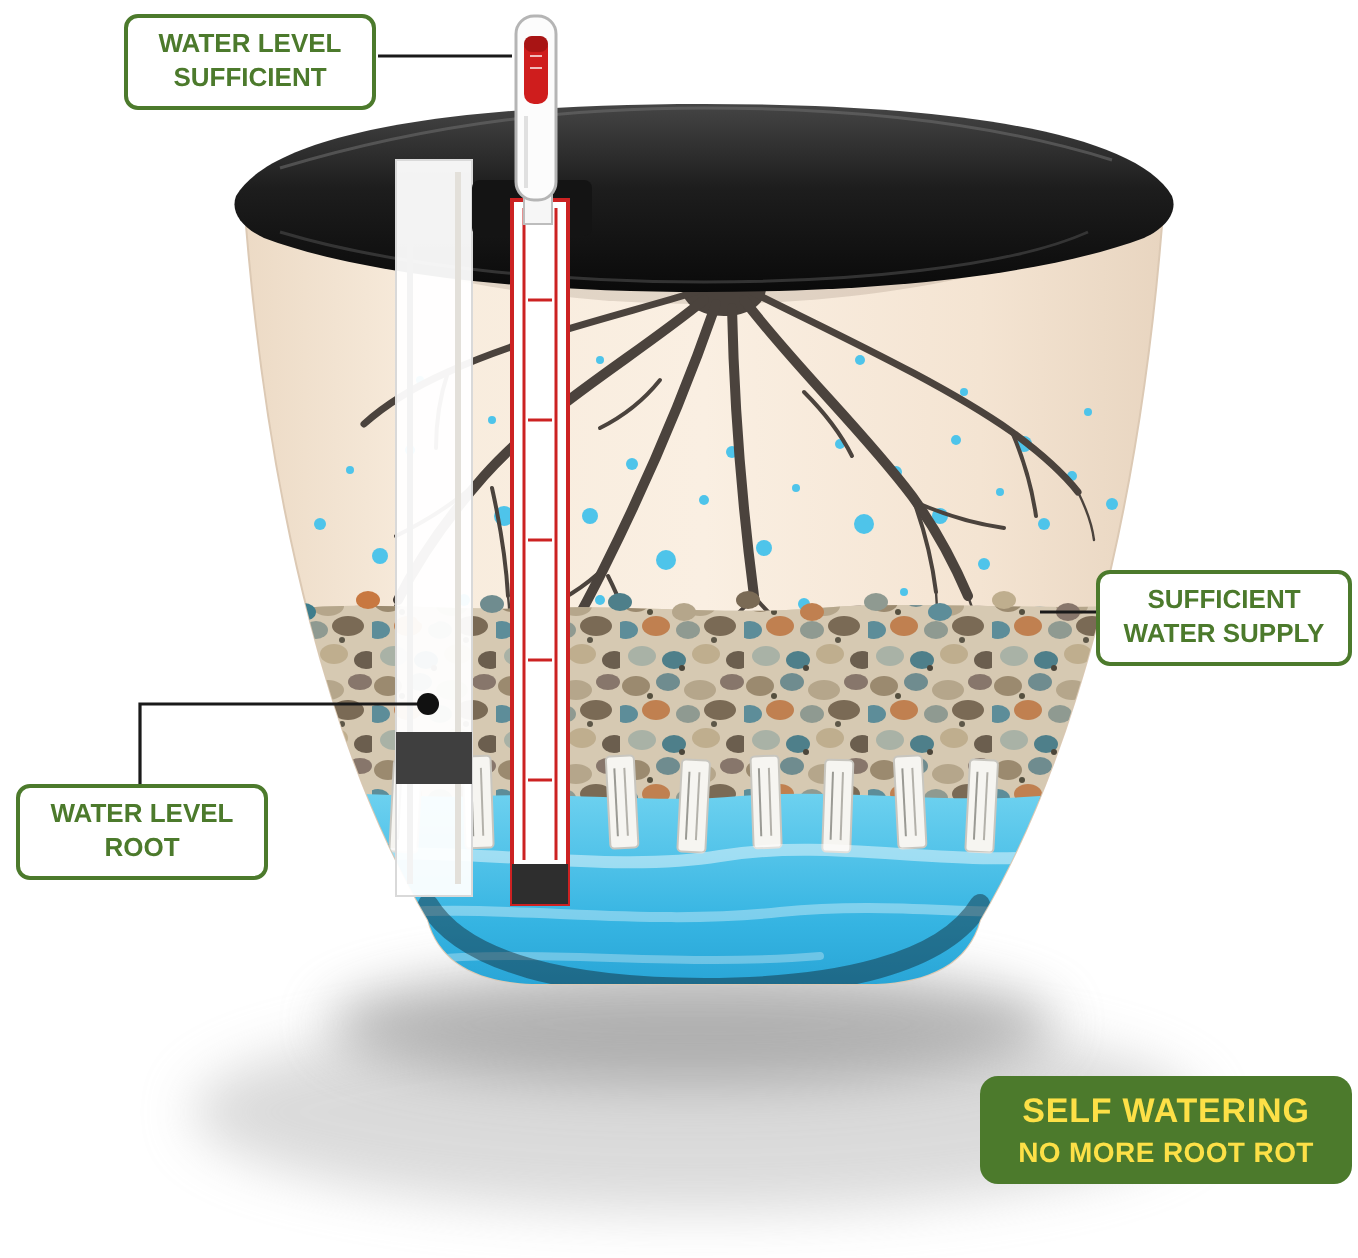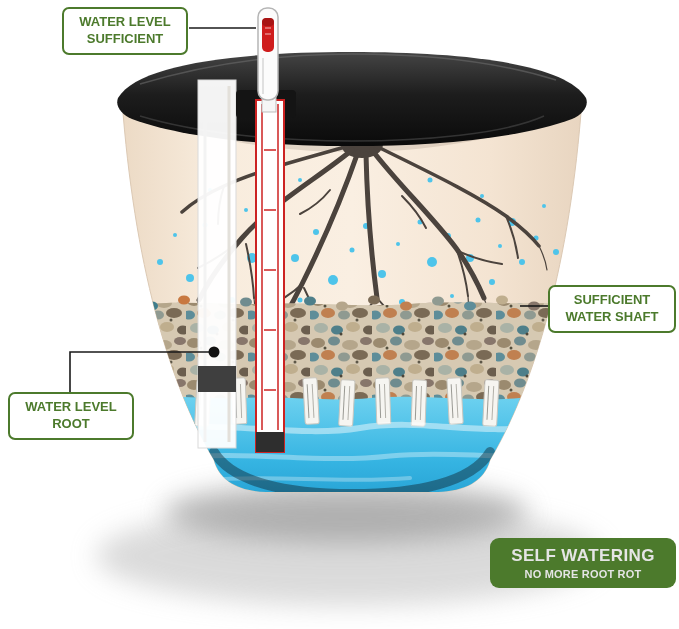--- a/index.html
+++ b/index.html
@@ -15,24 +15,24 @@
   }
   .stage svg{position:absolute;left:0;top:0;}
   .callout{
     position:absolute;box-sizing:border-box;
     border:2px solid var(--green);border-radius:7px;background:#fff;
     color:var(--green);text-align:center;font-weight:bold;
     font-size:13px;line-height:1.3;padding:5px 3px;
   }
   .badge{
     position:absolute;box-sizing:border-box;background:var(--green);
-    color:#e5e5e5;border-radius:9px;text-align:center;padding:8px 6px;
+    color:#fde047;border-radius:9px;text-align:center;padding:8px 6px;
   }
   .badge .l1{font-size:17px;font-weight:bold;letter-spacing:.4px;}
-  .badge .l2{font-size:11px;font-weight:bold;letter-spacing:.2px;margin-top:2px;}
+  .badge .l2{font-size:14px;font-weight:bold;letter-spacing:.2px;margin-top:2px;}
   .callout-indicator{left:62px;top:7px;width:126px;}
   .callout-supply{left:548px;top:285px;width:128px;}
   .callout-shaft{left:8px;top:392px;width:126px;}
   .badge-selfwatering{left:490px;top:538px;width:186px;}
 </style>
 </head>
 <body>
 
 <div class="stage">
 
@@ -292,21 +292,21 @@
     </g>
   </svg>
 
   <div class="callout callout-indicator">
     <div>WATER LEVEL</div>
     <div>SUFFICIENT</div>
   </div>
 
   <div class="callout callout-supply">
     <div>SUFFICIENT</div>
-    <div>WATER SHAFT</div>
+    <div>WATER SUPPLY</div>
   </div>
 
   <div class="callout callout-shaft">
     <div>WATER LEVEL</div>
     <div>ROOT</div>
   </div>
 
   <div class="badge badge-selfwatering">
     <div class="l1">SELF WATERING</div>
     <div class="l2">NO MORE ROOT ROT</div>

